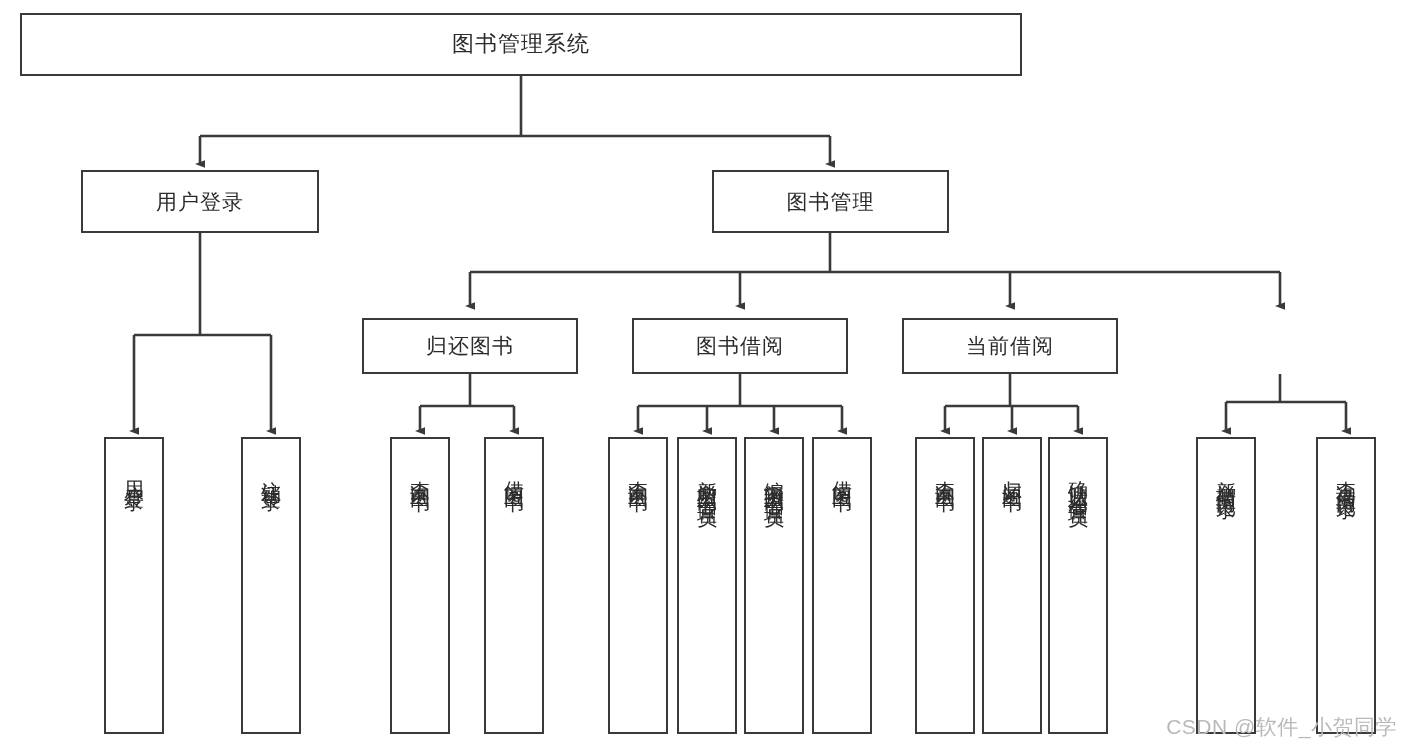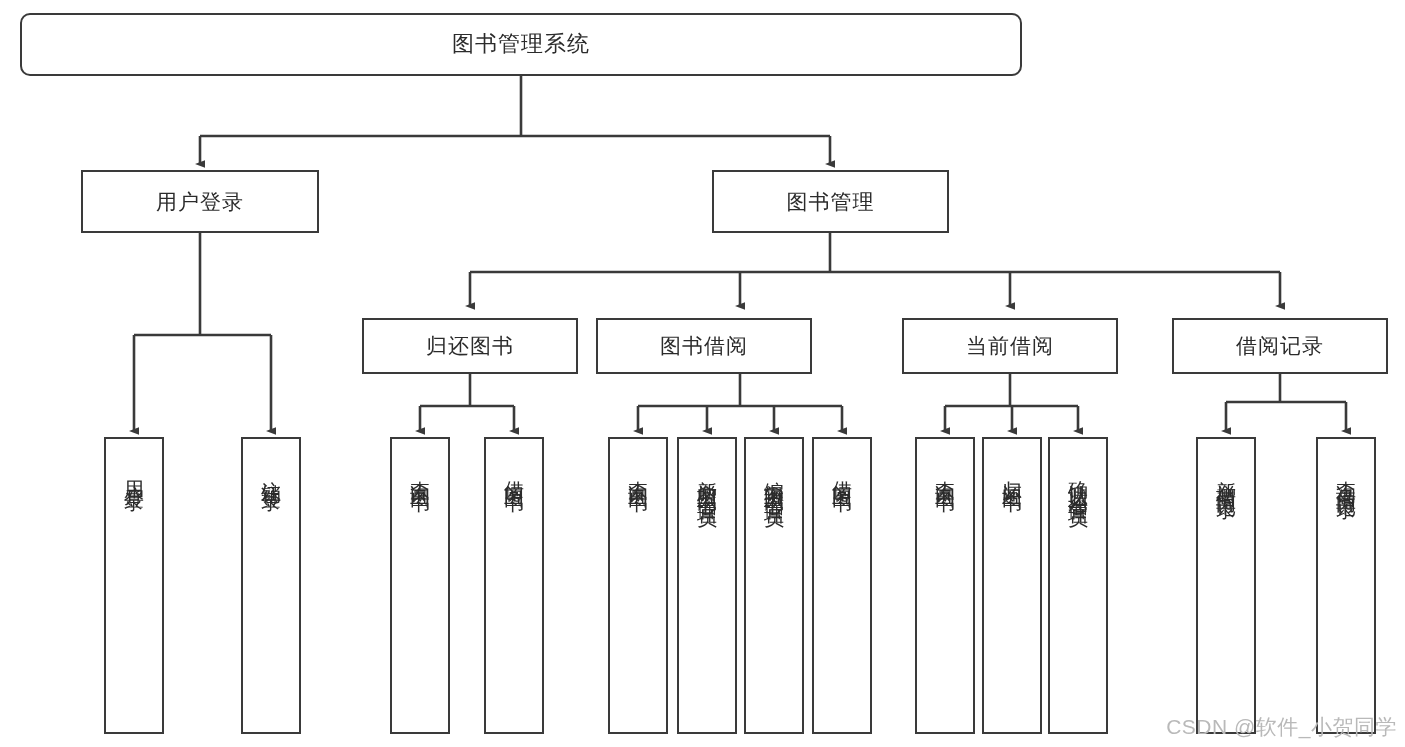--- a/index.html
+++ b/index.html
@@ -122,43 +122,40 @@
       <path d="M1012,406 L1012,431" marker-end="url(#arrow)"></path>
       <path d="M1078,406 L1078,431" marker-end="url(#arrow)"></path>
 
       <path d="M1280,374 L1280,402"></path>
       <path d="M1226,402 L1346,402"></path>
       <path d="M1226,402 L1226,431" marker-end="url(#arrow)"></path>
       <path d="M1346,402 L1346,431" marker-end="url(#arrow)"></path>
     </g>
   </svg>
 
-  <div class="node h-node root" style="left:20px; top:13px; width:1002px; height:63px;border-radius:10px;">
+  <div class="node h-node root" style="left:20px; top:13px; width:1002px; height:63px;">
     <span>图书管理系统</span>
   </div>
 
   <div class="node h-node" style="left:81px; top:170px; width:238px; height:63px;">
     <span>用户登录</span>
   </div>
   <div class="node h-node" style="left:712px; top:170px; width:237px; height:63px;">
     <span>图书管理</span>
   </div>
 
   <div class="node h-node" style="left:362px; top:318px; width:216px; height:56px;">
     <span>归还图书</span>
   </div>
-  <div class="node h-node" style="left:596px; top:318px; width:216px; height:56px;">
+  <div class="node h-node" style="left:632px; top:318px; width:216px; height:56px;">
     <span>图书借阅</span>
   </div>
   <div class="node h-node" style="left:902px; top:318px; width:216px; height:56px;">
     <span>当前借阅</span>
   </div>
-  <div class="node h-node" style="left:1172px; top:318px; width:216px; height:56px;">
-    <span>借阅记录</span>
-  </div>
 
   <div class="node leaf" style="left:104px; top:437px; width:60px; height:297px;">
     <span class="vtext">用户登录</span>
   </div>
   <div class="node leaf" style="left:241px; top:437px; width:60px; height:297px;">
     <span class="vtext">注销登录</span>
   </div>
 
   <div class="node leaf" style="left:390px; top:437px; width:60px; height:297px;">
     <span class="vtext">查询图书</span>

